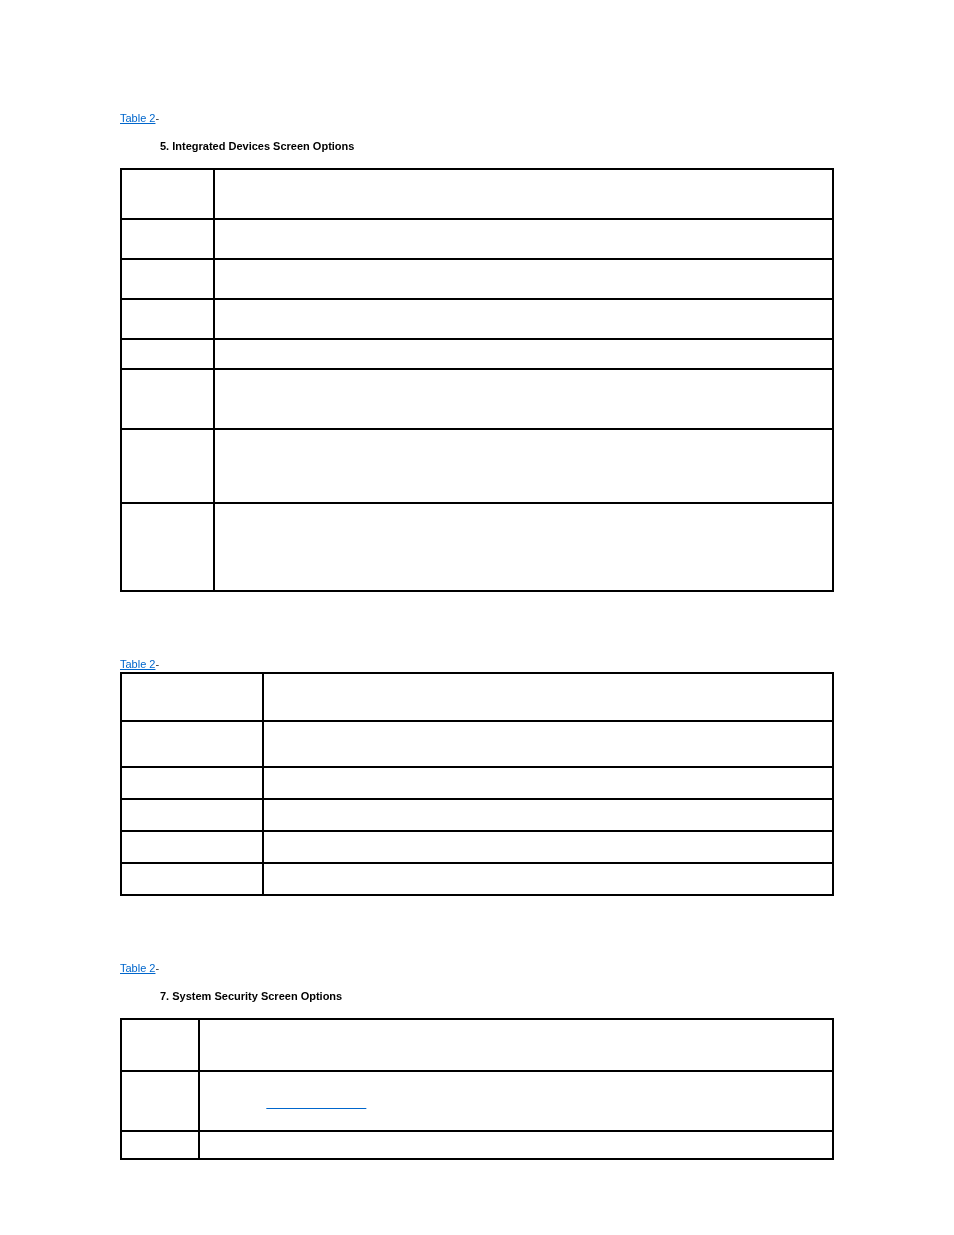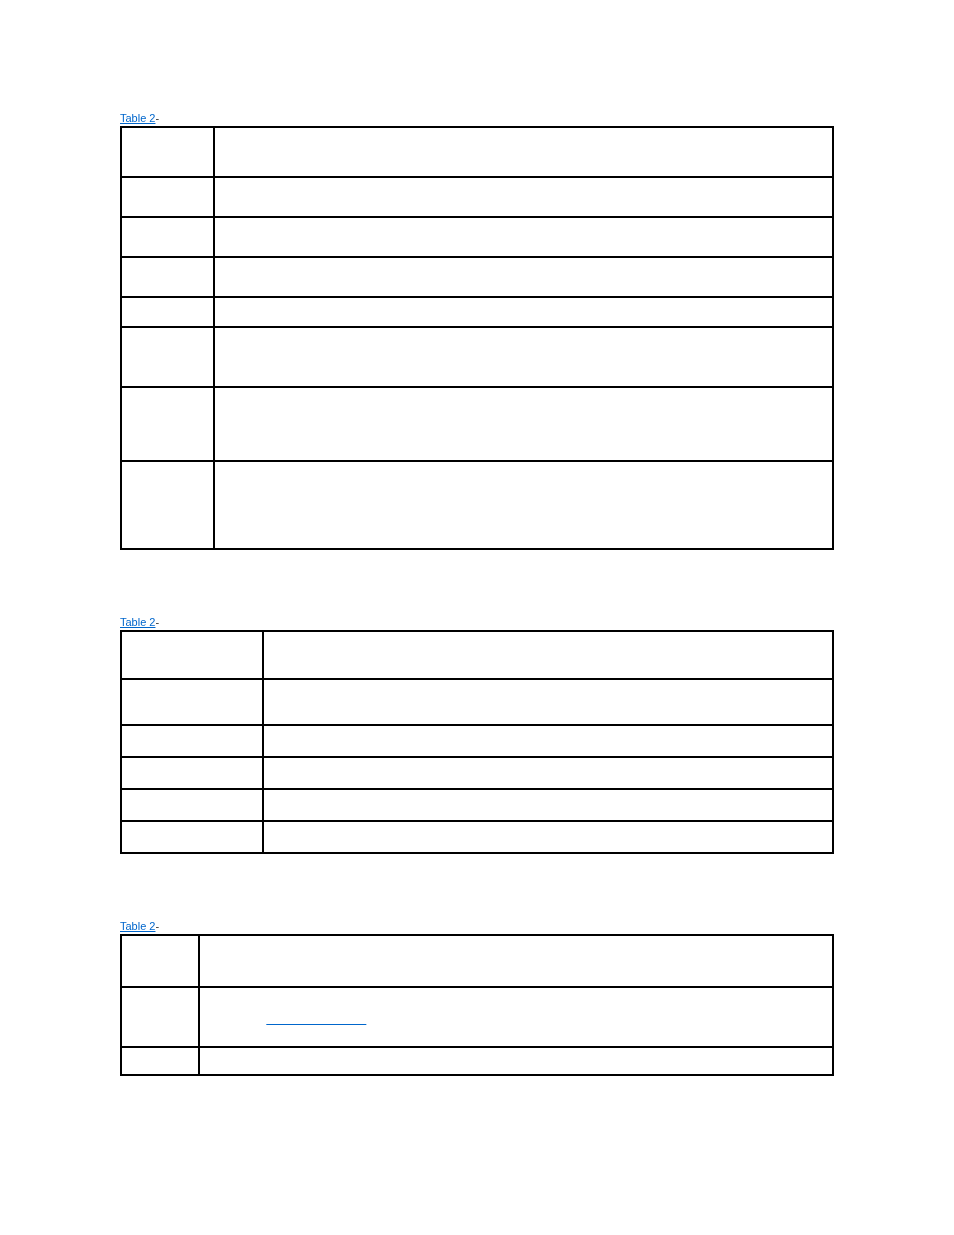--- a/index.html
+++ b/index.html
@@ -61,20 +61,24 @@
   }
 </style>
 </head>
 <body>
 
 <div class="page">
   <div class="content">
 
     <div class="section">
       <span class="table-link">Table 2</span><span class="dash">-</span>
+      <div class="table-title">
+        <span>5.</span>
+        <span>Integrated Devices Screen Options</span>
+      </div>
       <table class="opt-table">
         <colgroup>
             <col id="t0c0" style="width: 13%;">
             <col>
           </colgroup>
         <tbody id="tbody-0">
             <tr>
               <td style="height: 40px;"></td>
               <td></td>
             </tr>
@@ -141,20 +145,24 @@
             <tr>
               <td style="height: 22px;"></td>
               <td></td>
             </tr>
           </tbody>
       </table>
     </div>
 
     <div class="section">
       <span class="table-link">Table 2</span><span class="dash">-</span>
+      <div class="table-title">
+        <span>7.</span>
+        <span>System Security Screen Options</span>
+      </div>
       <table class="opt-table">
         <colgroup>
             <col id="t2c0" style="width: 11%;">
             <col>
           </colgroup>
         <tbody id="tbody-2">
             <tr>
               <td style="height: 42px;"></td>
               <td></td>
             </tr>

